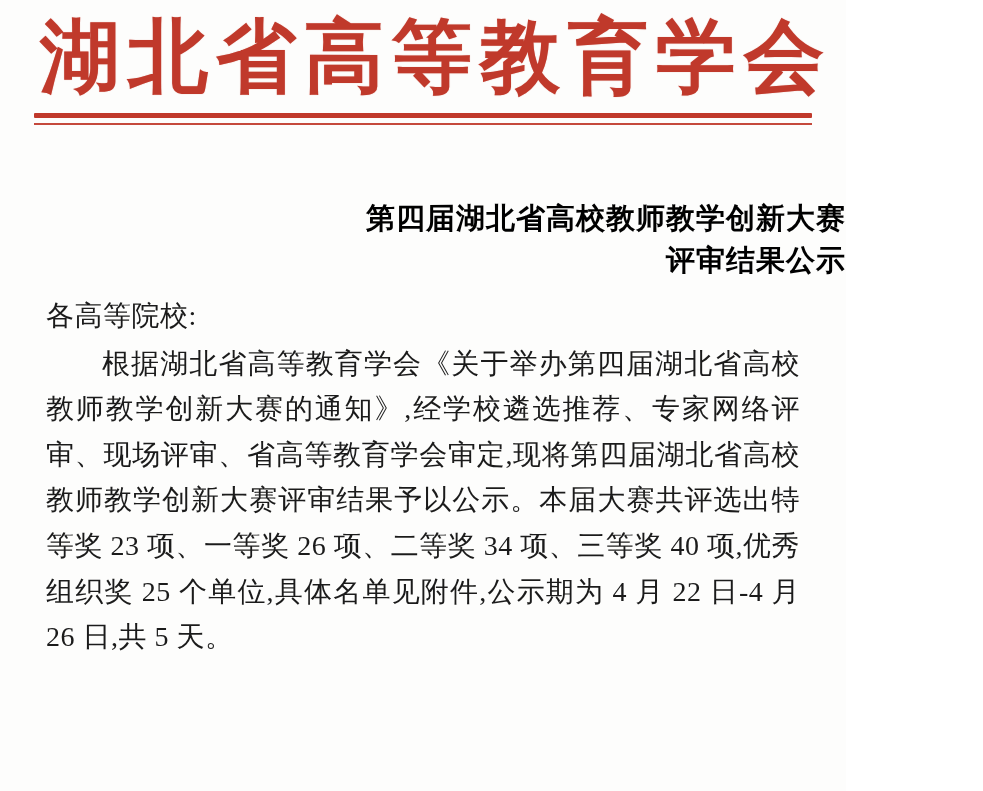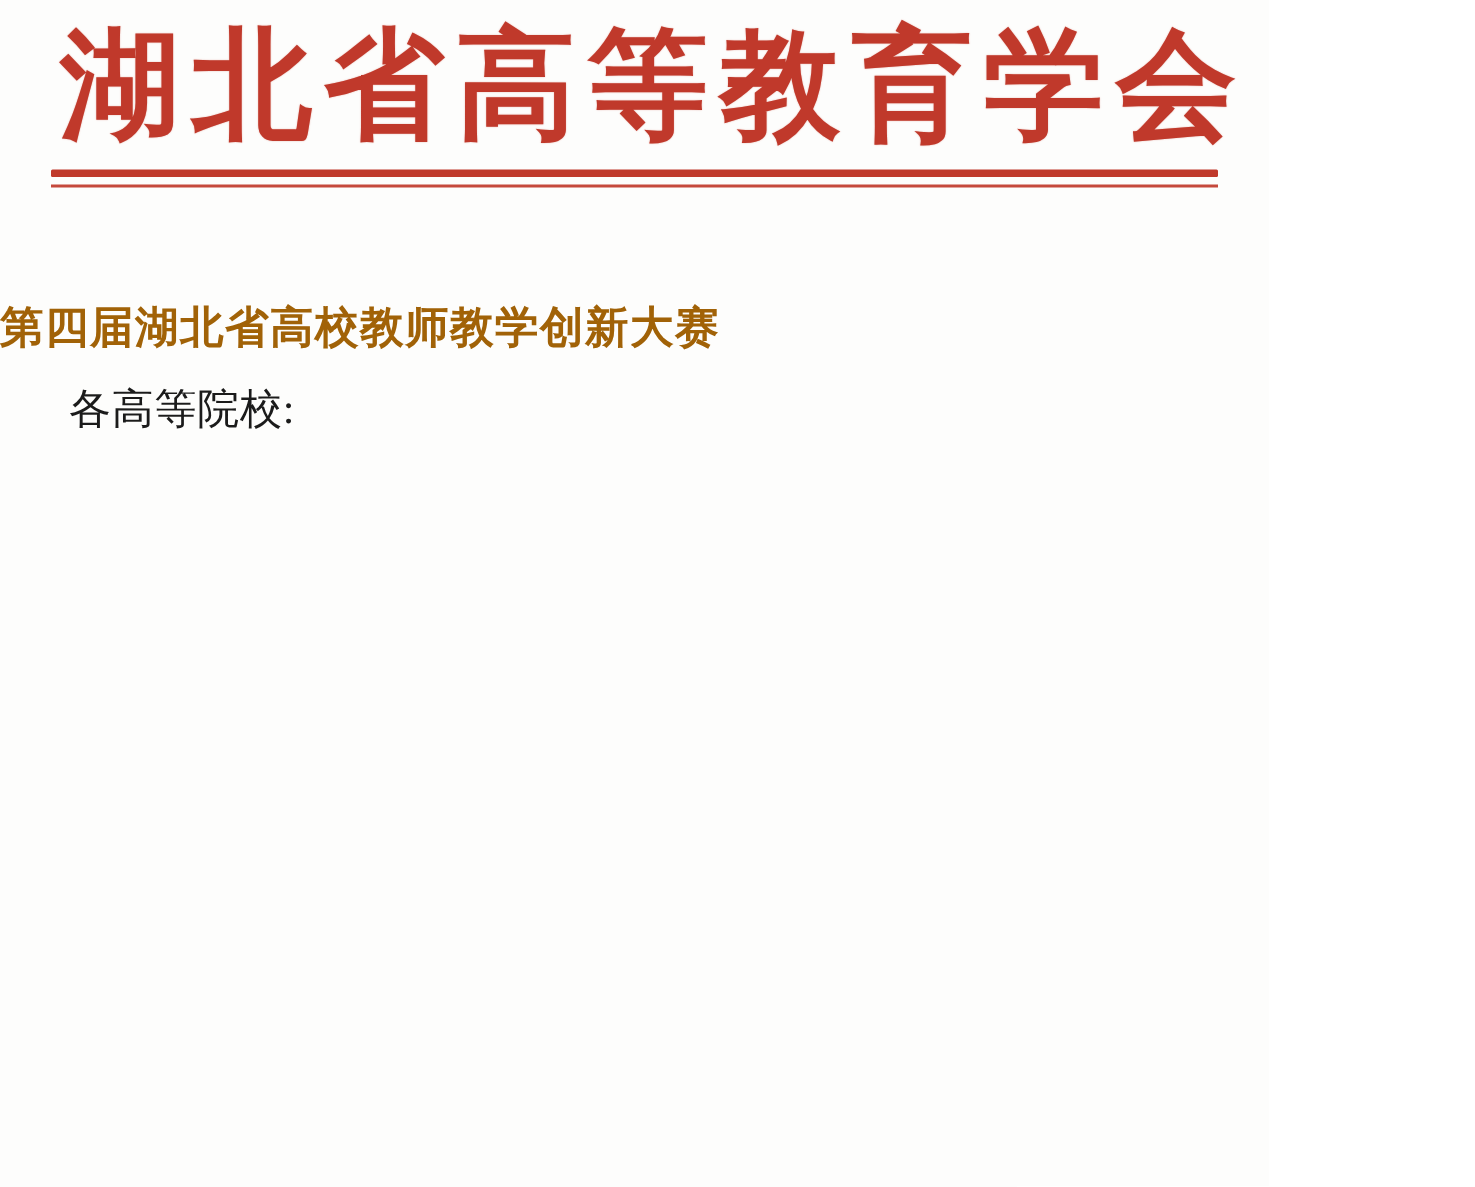--- a/index.html
+++ b/index.html
@@ -47,27 +47,27 @@
   .rule-thin {
     height: 2px;
     background: #c0392b;
     margin-top: 5px;
     opacity: 0.92;
   }
 
   
   .doc-title {
     margin-top: 72px;
-    text-align: left;
+    text-align: right;
     font-family: "DejaVu Serif", serif;
     font-weight: bold;
     font-size: 29px;
     line-height: 1.45;
     letter-spacing: 1px;
-    color: #a16207;
+    color: #000000;
   }
   .doc-title .line2 {
     display: block;
   }
 
   
   .body-wrap {
     margin: 12px 46px 0 46px;
     font-size: 28px;
     line-height: 1.63;
@@ -95,19 +95,21 @@
     <div class="letterhead-title">湖北省高等教育学会</div>
   </div>
 
   <div class="rule-wrap">
     <div class="rule-thick"></div>
     <div class="rule-thin"></div>
   </div>
 
   <div class="doc-title">
     <span>第四届湖北省高校教师教学创新大赛</span>
+    <span class="line2">评审结果公示</span>
   </div>
 
   <div class="body-wrap">
     <div class="salutation">各高等院校:</div>
+    <div class="para">根据湖北省高等教育学会《关于举办第四届湖北省高校教师教学创新大赛的通知》,经学校遴选推荐、专家网络评审、现场评审、省高等教育学会审定,现将第四届湖北省高校教师教学创新大赛评审结果予以公示。本届大赛共评选出特等奖 23 项、一等奖 26 项、二等奖 34 项、三等奖 40 项,优秀组织奖 25 个单位,具体名单见附件,公示期为 4 月 22 日-4 月 26 日,共 5 天。</div>
   </div>
 
 </div>
 
 </body></html>

